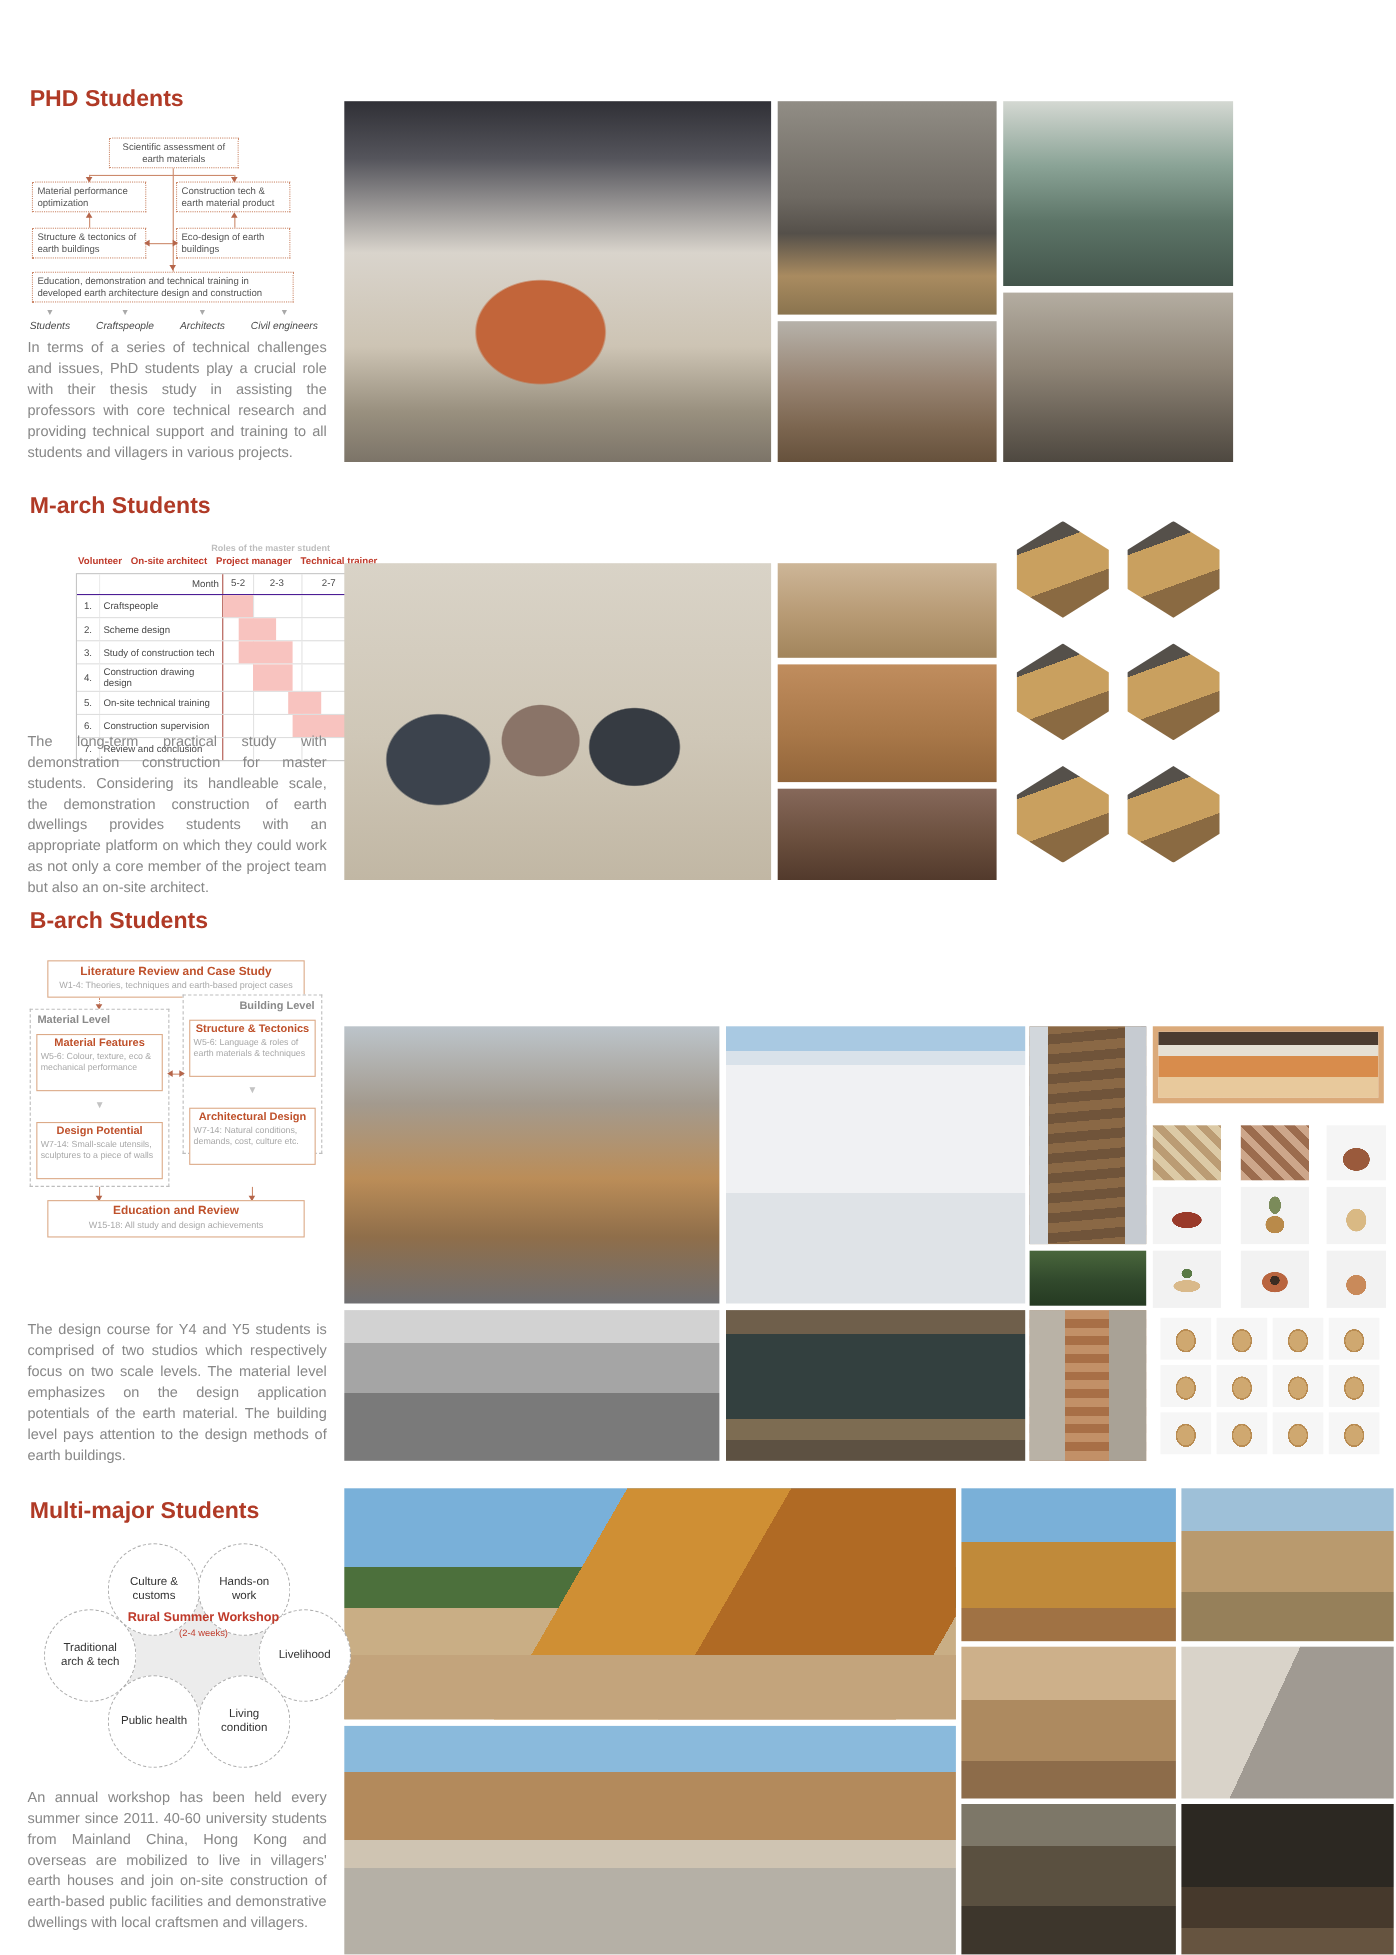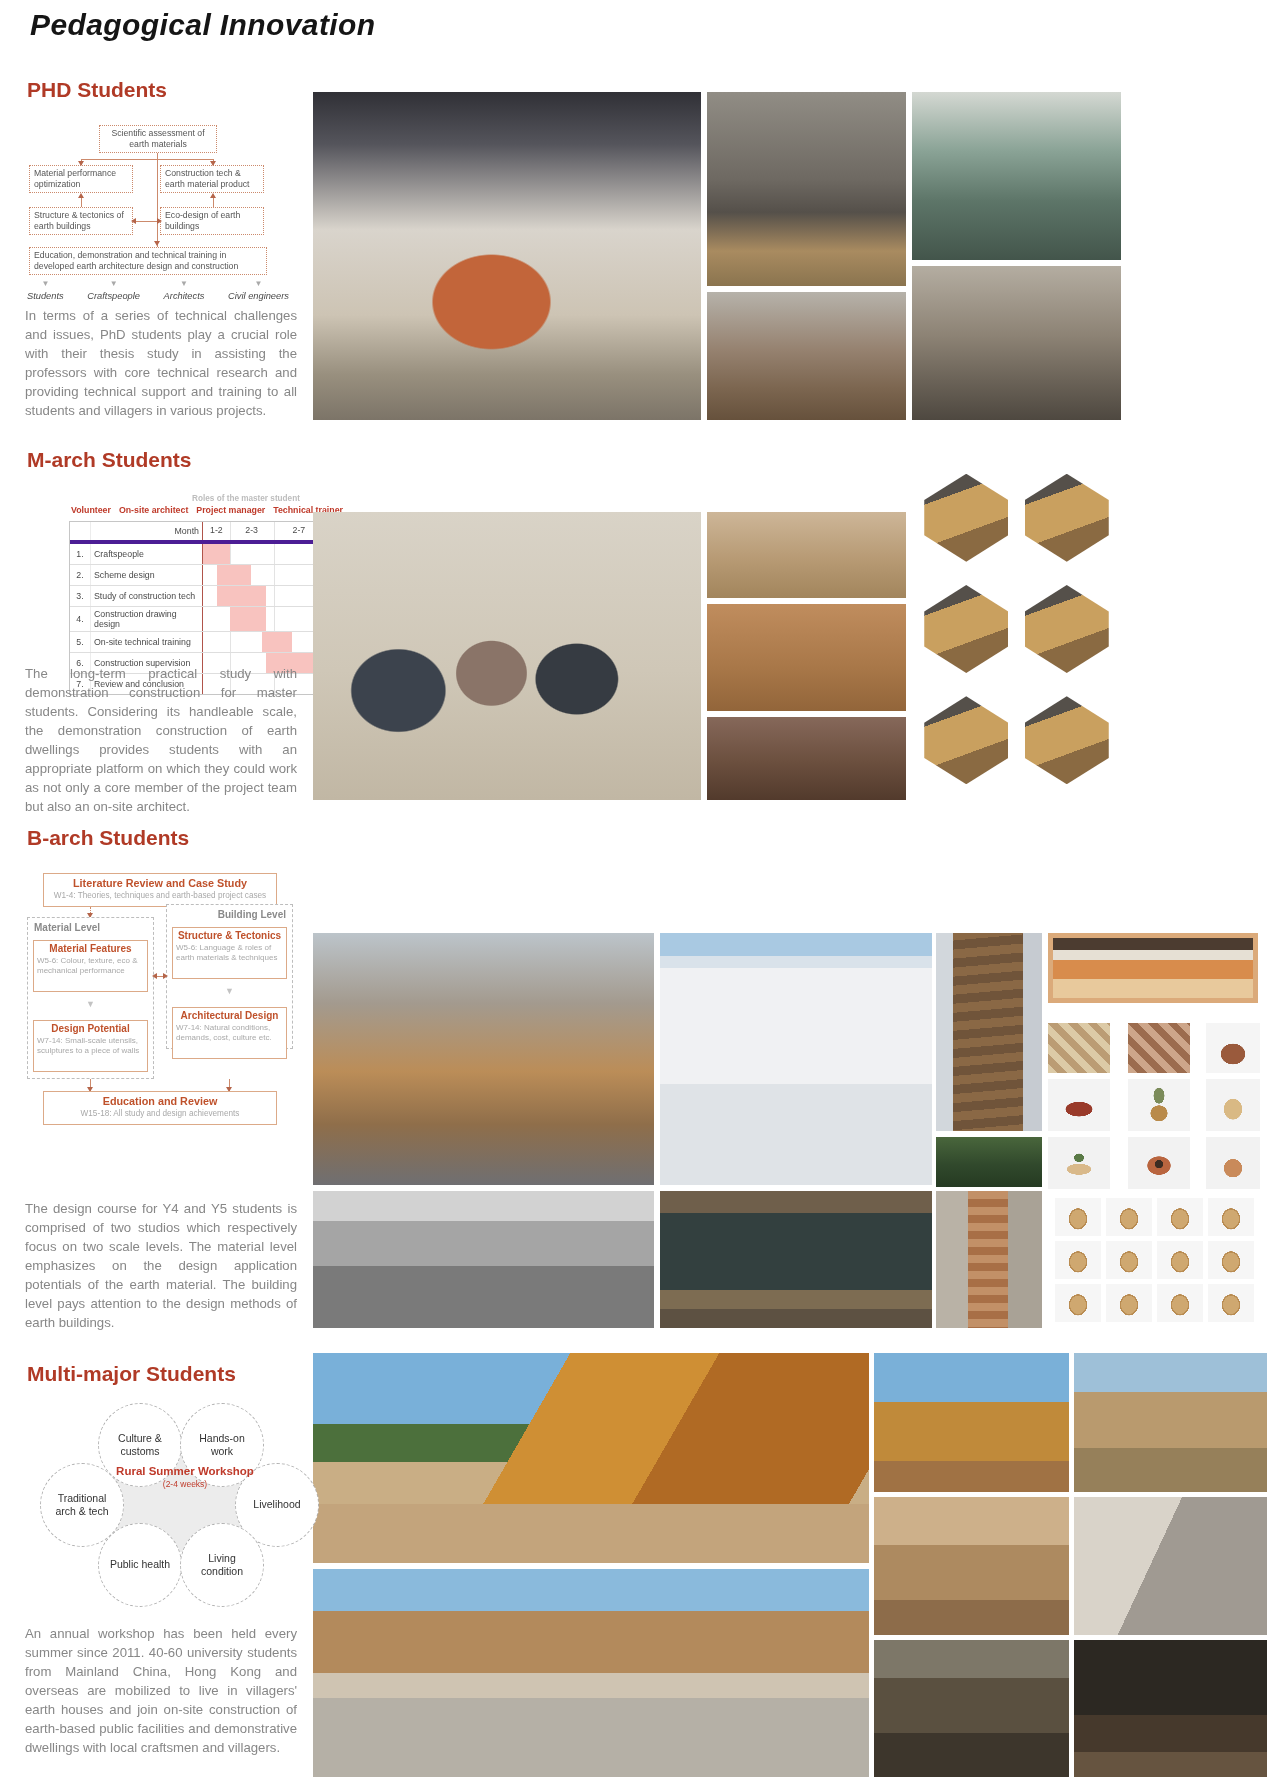--- a/index.html
+++ b/index.html
@@ -25,21 +25,21 @@
   .aud-row{position:absolute;left:27px;top:280px;width:262px;display:flex;justify-content:space-between;}
   .aud{text-align:center;font-size:9.3px;font-style:italic;color:#4a4a4a;}
   .aud .gtri{display:block;color:#a9a9a9;font-size:8px;font-style:normal;line-height:1;margin:0 auto 3px;}
 
   
   .gantt{position:absolute;left:27px;top:494px;width:276px;margin-left:42px;}
   .gcaption{text-align:center;padding-left:78px;font-size:8.2px;font-weight:bold;color:#bdbdbd;}
   .groles{display:flex;justify-content:space-between;padding:2px 2px 6px 2px;
           font-size:8.8px;font-weight:bold;color:#bf3a2a;}
   .gtable{border:1px solid #c6c6c6;}
-  .ghead{display:flex;height:18px;font-size:8.8px;color:#4a4a4a;border-bottom:4px solid #4c1d95;text-align:center;}
+  .ghead{display:flex;height:18px;font-size:8.8px;color:#4a4a4a;border-bottom:1px solid #4c1d95;text-align:center;}
   .grow{display:flex;min-height:20px;font-size:8.8px;color:#4a4a4a;border-top:1px solid #dedede;}
   .grow:first-child{border-top:none;}
   .gnum{width:20px;display:flex;align-items:center;justify-content:center;}
   .gtask{width:112px;display:flex;align-items:center;padding:2px 3px;border-left:1px solid #ececec;box-sizing:border-box;}
   .ghead .gtask{justify-content:flex-end;}
   .gmonths{flex:1;position:relative;border-left:1px solid #b0544a;}
   .gsep{position:absolute;top:0;bottom:0;width:1px;background:#e3e3e3;}
   .gcol{position:absolute;top:3px;transform:translateX(-50%);}
   .gbar{position:absolute;top:0;bottom:0;background:#f8c3bf;}
 
@@ -93,21 +93,20 @@
   .paw .t1{left:0;top:8px;width:9px;height:12px;transform:rotate(-20deg);}
   .paw .t2{left:12px;top:0;width:9px;height:12px;}
   .paw .t3{left:24px;top:0;width:9px;height:12px;}
   .paw .t4{left:35px;top:8px;width:9px;height:12px;transform:rotate(20deg);}
 </style>
 </head>
 <body>
 
 <div class="page">
 
-  <h1 class="title">Pedagogical Innovation</h1>
 
   <h2 class="sec-head" style="top:78px">PHD Students</h2>
 
   <div class="pflow">
     <div class="pbox c" style="left:72px;top:0;width:118px">Scientific assessment of earth materials</div>
     <div class="pbox" style="left:2px;top:40px;width:104px">Material performance optimization</div>
     <div class="pbox" style="left:133px;top:40px;width:104px">Construction tech &amp; earth material product</div>
     <div class="pbox" style="left:2px;top:82px;width:104px">Structure &amp; tectonics of earth buildings</div>
     <div class="pbox" style="left:133px;top:82px;width:104px">Eco-design of earth buildings</div>
     <div class="pbox" style="left:2px;top:122px;width:238px">Education, demonstration and technical training in developed earth architecture design and construction</div>
@@ -147,21 +146,21 @@
       <span>Technical trainer</span>
     </div>
     <div class="gtable">
       <div class="ghead">
         <div class="gnum"></div>
         <div class="gtask">Month</div>
         <div class="gmonths" id="ghead-months">
             <div class="gsep" style="left: 19%;"></div>
             <div class="gsep" style="left: 50%;"></div>
             <div class="gsep" style="left: 86%;"></div>
-            <span class="gcol" style="left: 9.5%;">1-2</span>
+            <span class="gcol" style="left: 9.5%;">5-2</span>
             <span class="gcol" style="left: 34.5%;">2-3</span>
             <span class="gcol" style="left: 68%;">2-7</span>
             <span class="gcol" style="left: 93%;">8-9</span>
           </div>
       </div>
       <div id="gantt-rows">
           <div class="grow">
             <div class="gnum">1.</div>
             <div class="gtask">Craftspeople</div>
             <div class="gmonths">

